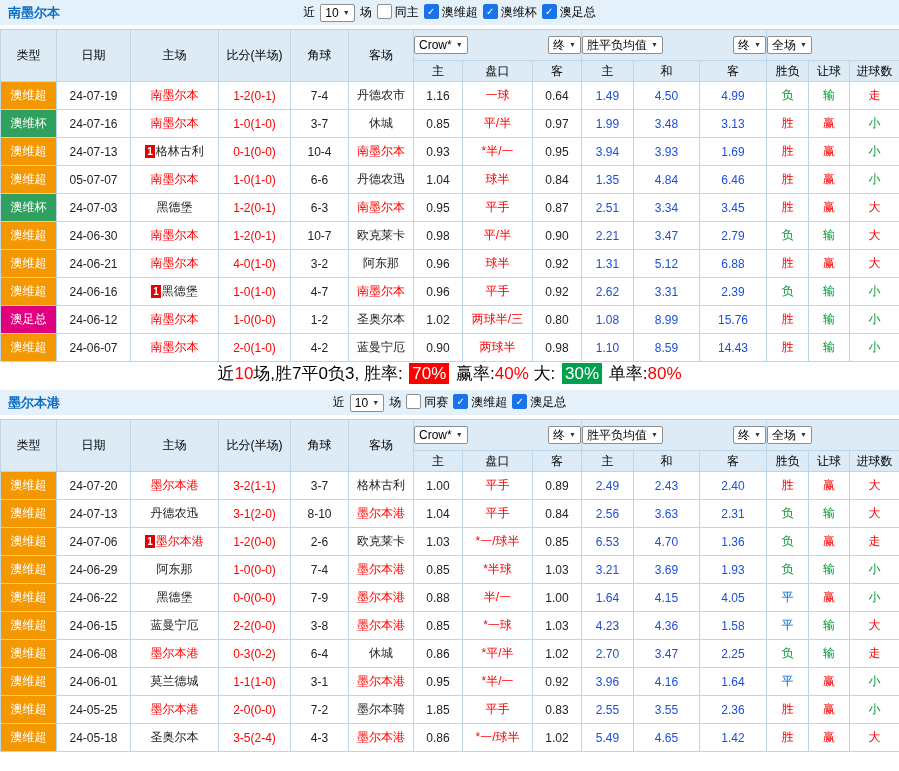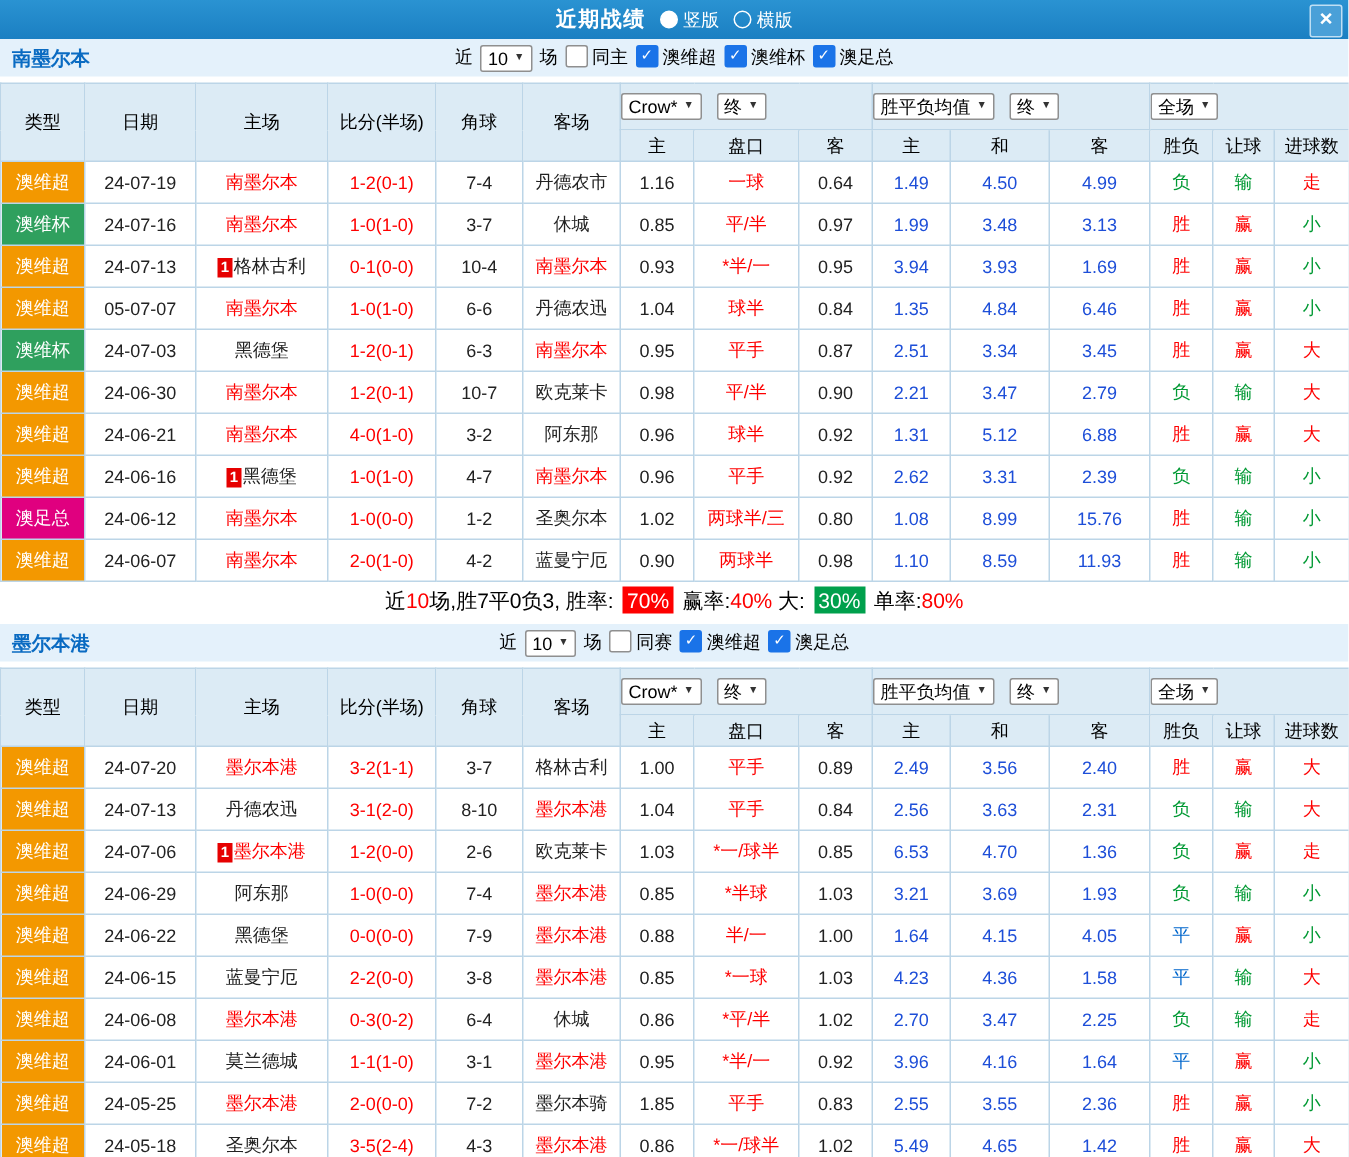--- a/index.html
+++ b/index.html
@@ -21,54 +21,42 @@
   .cb-label{display:inline-flex;align-items:flex-start;gap:3px;cursor:pointer}
   .cb{width:13px;height:13px;border:1px solid #8f8f8f;border-radius:2px;background:#fff;display:inline-flex;align-items:center;justify-content:center;font-size:10px;line-height:1}
   .cb.checked{background:#1a73e8;border-color:#1a73e8;color:#fff}
 
   table{width:899px;border-collapse:collapse;table-layout:fixed;margin-top:4px}
   th,td{border:1px solid #bcd5e7;text-align:center;padding:0;white-space:nowrap;overflow:hidden}
   thead th{background:#dcebf5;font-weight:normal;font-size:12px;color:#000}
   tr.hr1 th{height:30px}
   tr.hr2 th{height:20px}
   tbody td{height:27px;font-size:12px;background:#fff}
-  .hdrop{display:flex;align-items:center;justify-content:flex-start;gap:10px}
+  .hdrop{display:flex;align-items:center;justify-content:space-between;gap:10px}
 
   .t-badge{color:#fff}
   .type-chao{background:#f39800}
   .type-bei{background:#2fa05e}
   .type-zu{background:#e0007f}
   .c-red{color:#fe0000}
   .c-green{color:#009933}
   .c-blue{color:#0066cc}
   .euro{color:#1d4ed8}
   .redcard{display:inline-block;background:#e60000;color:#fff;font-size:10px;line-height:13px;padding:0 2px;margin-right:1px;font-weight:bold}
 
-  .summary{height:24px;line-height:24px;text-align:center;font-size:14px;color:#000}
+  .summary{height:24px;line-height:24px;text-align:center;font-size:17px;color:#000}
   .s-red{color:#fe0000}
   .s-badge-red{background:#fe0000;color:#fff;padding:1px 3px;margin:0 2px}
   .s-badge-green{background:#00a04c;color:#fff;padding:1px 3px;margin:0 2px}
   .section + .section{margin-top:4px}
 </style>
 </head>
 <body>
 
 <div class="window">
-  <div class="titlebar">
-    <span class="title">近期战绩</span>
-    <span class="radio-label">
-      <span class="radio checked"></span>
-      <span>竖版</span>
-    </span>
-    <span class="radio-label">
-      <span class="radio"></span>
-      <span>横版</span>
-    </span>
-    <span class="close-btn">×</span>
-  </div>
   <div id="sections">
       <div class="section">
         <div class="section-head">
       <span class="team-name">南墨尔本</span>
       <div class="filters">
         <span>近</span>
         <span class="selectbox">
               <span>10</span>
               <span class="arrow">▼</span>
             </span>
@@ -321,21 +309,21 @@
       <td>24-06-07</td>
       <td><span class="c-red">南墨尔本</span></td>
       <td class="c-red">2-0(1-0)</td>
       <td>4-2</td>
       <td><span class="">蓝曼宁厄</span></td>
       <td>0.90</td>
       <td class="c-red">两球半</td>
       <td>0.98</td>
       <td class="euro">1.10</td>
       <td class="euro">8.59</td>
-      <td class="euro">11.93</td>
+      <td class="euro">14.43</td>
       <td class="c-red">胜</td>
       <td class="c-green">输</td>
       <td class="c-green">小</td>
     </tr>
           </tbody>
         </table>
         <div class="summary"><span class="">近</span><span class="s-red">10</span><span class="">场,胜7平0负3, 胜率: </span><span class="s-badge-red">70%</span><span class=""> 赢率:</span><span class="s-red">40%</span><span class=""> 大: </span><span class="s-badge-green">30%</span><span class=""> 单率:</span><span class="s-red">80%</span></div>
       </div>
       <div class="section">
         <div class="section-head">
@@ -437,21 +425,21 @@
       <td class="t-badge type-chao">澳维超</td>
       <td>24-07-20</td>
       <td><span class="c-red">墨尔本港</span></td>
       <td class="c-red">3-2(1-1)</td>
       <td>3-7</td>
       <td><span class="">格林古利</span></td>
       <td>1.00</td>
       <td class="c-red">平手</td>
       <td>0.89</td>
       <td class="euro">2.49</td>
-      <td class="euro">3.56</td>
+      <td class="euro">2.43</td>
       <td class="euro">2.40</td>
       <td class="c-red">胜</td>
       <td class="c-red">赢</td>
       <td class="c-red">大</td>
     </tr>
             <tr>
       <td class="t-badge type-chao">澳维超</td>
       <td>24-07-13</td>
       <td><span class="">丹德农迅</span></td>
       <td class="c-red">3-1(2-0)</td>

